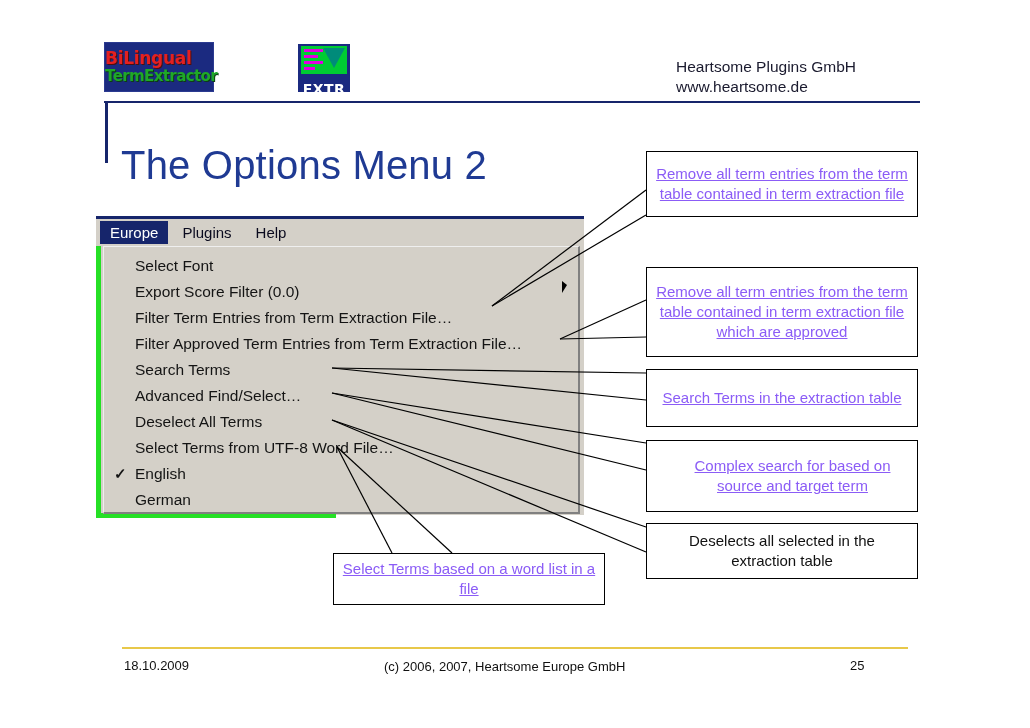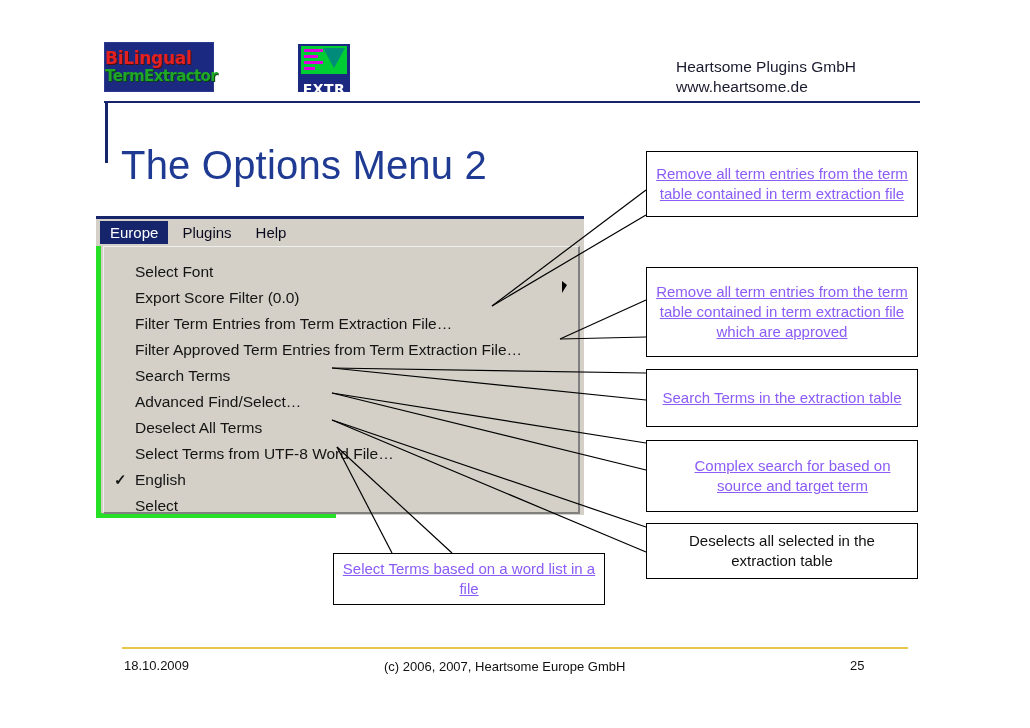--- a/index.html
+++ b/index.html
@@ -199,21 +199,21 @@
     left: 7px;
     top: 30px;
     width: 477px;
     height: 268px;
     background: #d4d0c8;
     border-top: 1px solid #efefef;
     border-left: 1px solid #efefef;
     border-right: 2px solid #808080;
     border-bottom: 2px solid #808080;
     box-sizing: border-box;
-    padding-top: 12px;
+    padding-top: 6px;
   }
   .menu-entry {
     position: relative;
     height: 26px;
     line-height: 26px;
     font-size: 15.5px;
     color: #141414;
     padding-left: 31px;
     white-space: nowrap;
   }
@@ -348,21 +348,21 @@
     <div id="dropdown">
         <div class="menu-entry"><span>Select Font</span></div>
         <div class="menu-entry"><span>Export Score Filter (0.0)</span></div>
         <div class="menu-entry"><span>Filter Term Entries from Term Extraction File…</span></div>
         <div class="menu-entry"><span>Filter Approved Term Entries from Term Extraction File…</span></div>
         <div class="menu-entry"><span>Search Terms</span></div>
         <div class="menu-entry"><span>Advanced Find/Select…</span></div>
         <div class="menu-entry"><span>Deselect All Terms</span></div>
         <div class="menu-entry"><span>Select Terms from UTF-8 Word File…</span></div>
         <div class="menu-entry"><span class="check">✓</span><span>English</span></div>
-        <div class="menu-entry"><span>Select</span></div>
+        <div class="menu-entry"><span>German</span></div>
       </div>
   </div>
 
   <div id="mouse-cursor"></div>
 
   <svg id="connectors" viewBox="0 0 1030 728" xmlns="http://www.w3.org/2000/svg">
     <g stroke="#000000" stroke-width="1.2" fill="none">
 
       <path d="M646,190 L492,306"></path>
       <path d="M646,215 L492,306"></path>

